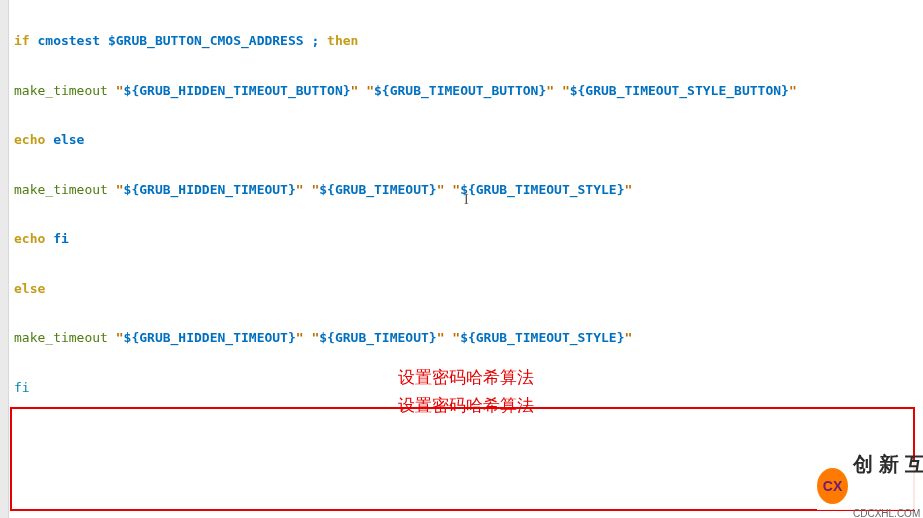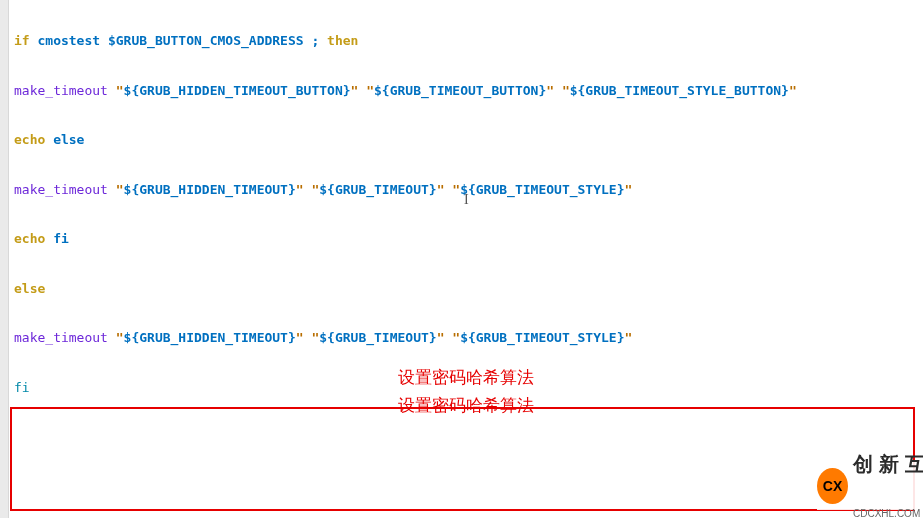--- a/index.html
+++ b/index.html
@@ -34,21 +34,21 @@
     position: absolute;
     left: 14px;
     top: 0;
     right: 0;
   }
   .line { display: block; height: 16.5px; }
   .kw   { color: #c49c18; font-weight: bold; } 
   .eof  { color: #8c1f6b; }                    
   .str  { color: #b86e00; font-weight: bold; } 
   .var  { color: #0070c0; font-weight: bold; }                    
-  .plain{ color: #6d28d9; }
+  .plain{ color: #4d7c0f; }
   .fi   { color: #0088a8; }                    
 
   .caret {
     display: inline-block;
     color: #555;
     position: absolute;
     left: 464px;
     top: 192px;
     font-family: serif;
     font-size: 14px;
@@ -73,21 +73,21 @@
     height: 48px;
     display: flex;
     align-items: center;
     background: rgba(255,255,255,0.9);
   }
   .logo-mark {
     width: 36px;
     height: 36px;
     border-radius: 50%;
     background: #ff7a00;
-    color: #000000;
+    color: #701a75;
     font-family: Arial, sans-serif;
     font-weight: bold;
     font-size: 14px;
     display: flex;
     align-items: center;
     justify-content: center;
     margin-right: 5px;
   }
   .logo-t1 {
     font-family: "Microsoft YaHei", sans-serif;

